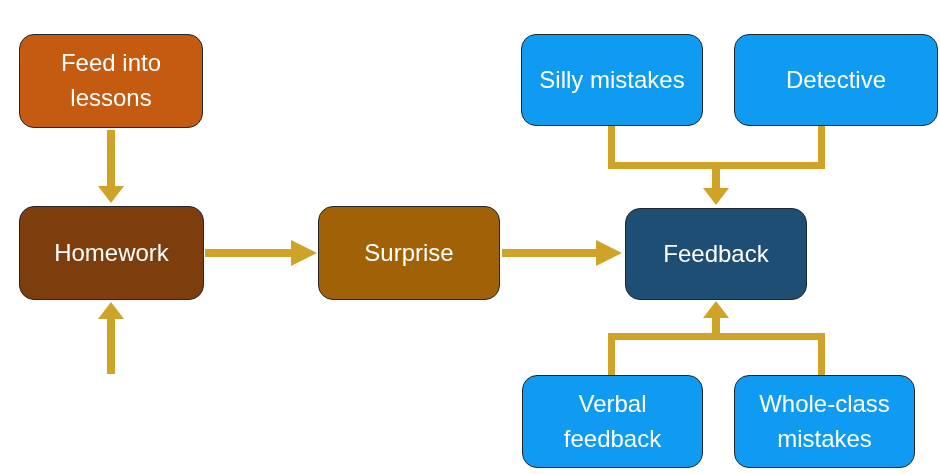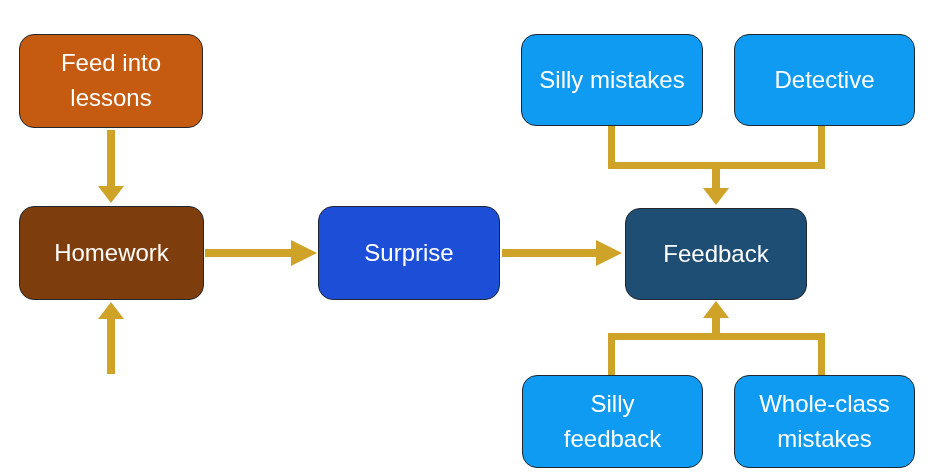--- a/index.html
+++ b/index.html
@@ -40,38 +40,38 @@
   <div class="node" style="left: 19px; top: 22px; width: 184px; height: 94px; background: rgb(197, 90, 17);">
     <span class="label">Feed into
 lessons</span>
   </div>
 
   <div class="node" style="left: 19px; top: 194px; width: 185px; height: 94px; background: rgb(126, 61, 13);">
     <span class="label">Homework</span>
   </div>
 
 
-  <div class="node" style="left: 318px; top: 194px; width: 182px; height: 94px; background: #1d4ed8;">
+  <div class="node" style="left: 318px; top: 194px; width: 182px; height: 94px; background: #a16207;">
     <span class="label">Surprise</span>
   </div>
 
   <div class="node" style="left: 625px; top: 196px; width: 182px; height: 92px; background: rgb(31, 78, 116);">
     <span class="label">Feedback</span>
   </div>
 
   <div class="node" style="left: 521px; top: 22px; width: 182px; height: 92px; background: rgb(15, 155, 241);">
     <span class="label">Silly mistakes</span>
   </div>
 
-  <div class="node" style="left: 734px; top: 22px; width: 181px; height: 92px; background: rgb(15, 155, 241);">
+  <div class="node" style="left: 734px; top: 22px; width: 204px; height: 92px; background: rgb(15, 155, 241);">
     <span class="label">Detective</span>
   </div>
 
   <div class="node" style="left: 522px; top: 363px; width: 181px; height: 93px; background: rgb(15, 155, 241);">
-    <span class="label">Silly
+    <span class="label">Verbal
 feedback</span>
   </div>
 
   <div class="node" style="left: 734px; top: 363px; width: 181px; height: 93px; background: rgb(15, 155, 241);">
     <span class="label">Whole-class
 mistakes</span>
   </div>
 
   <div class="shaft" style="left:107px; top:118px; width:8px; height:56px;"></div>
   <div class="tri tri-down" style="left:98px; top:174px;"></div>

